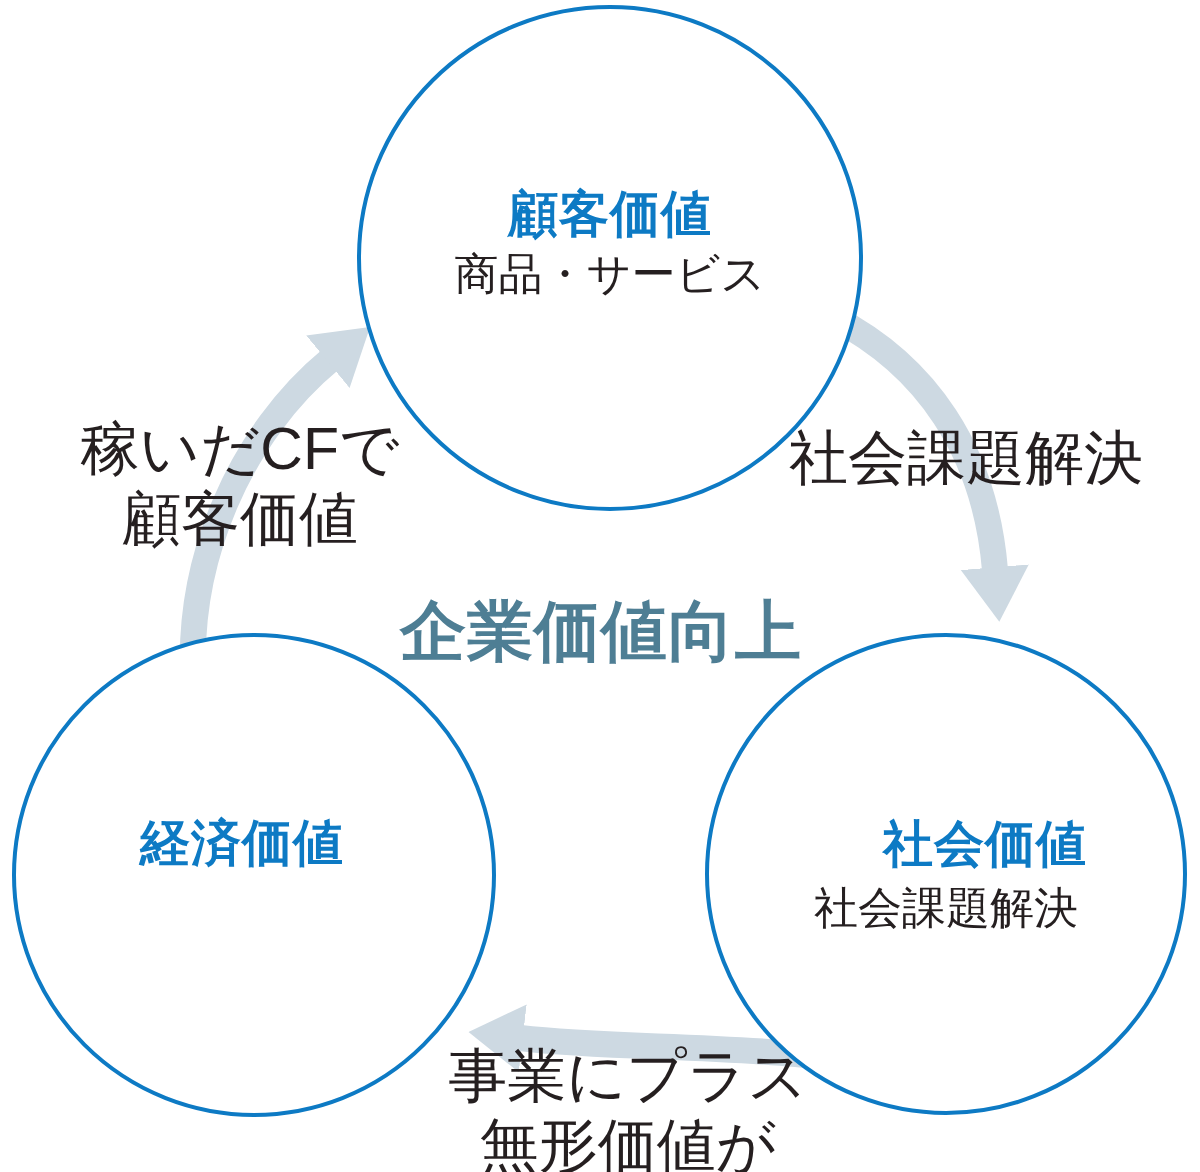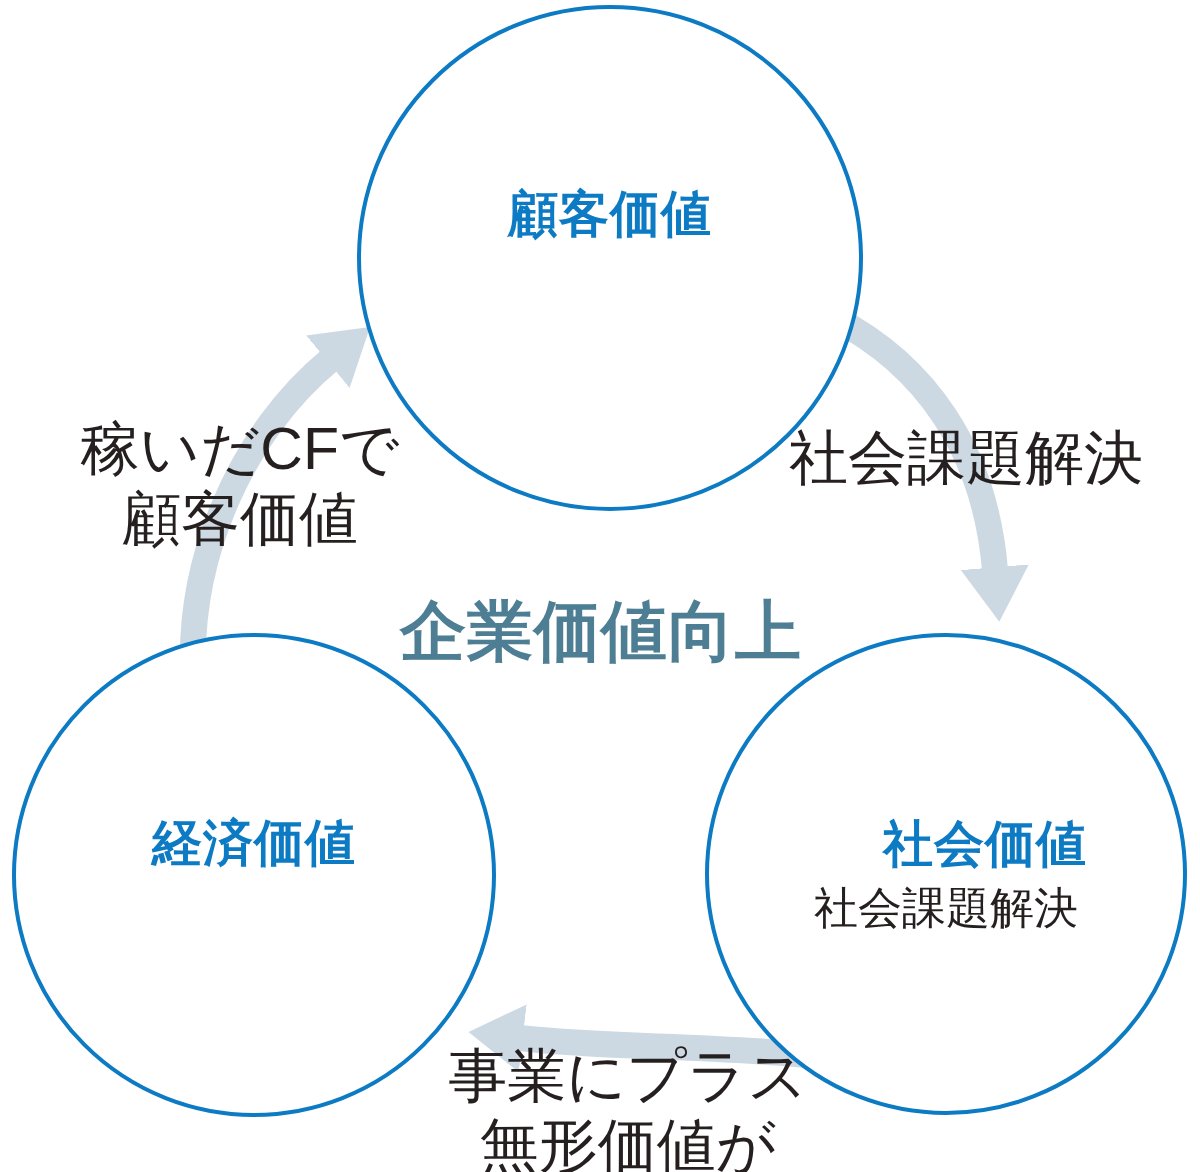--- a/index.html
+++ b/index.html
@@ -90,22 +90,23 @@
     </g>
 
     <g>
       <circle class="node-circle" cx="610" cy="258" r="251"></circle>
       <circle class="node-circle" cx="254" cy="875" r="240"></circle>
       <circle class="node-circle" cx="946" cy="874" r="239"></circle>
     </g>
   </svg>
 
   <div class="label node-title" style="left:610px; top:214px;">顧客価値</div>
+  <div class="label node-sub" style="left:610px; top:274px;">商品・サービス</div>
 
-  <div class="label node-title" style="left:254px; top:843px;">経済価値</div>
+  <div class="label node-title" style="left:242px; top:843px;">経済価値</div>
 
   <div class="label node-title" style="left:946px; top:844px;margin-left:39px;">社会価値</div>
   <div class="label node-sub" style="left:946px; top:908px;">社会課題解決</div>
 
   <div class="label center-label" style="left:601px; top:632px;">企業価値向上</div>
 
   <div class="label arrow-label" style="left:966px; top:459px;">社会課題解決</div>
 
   <div class="label arrow-label" style="left:240px; top:485px;">
     <div>稼いだCFで</div>

